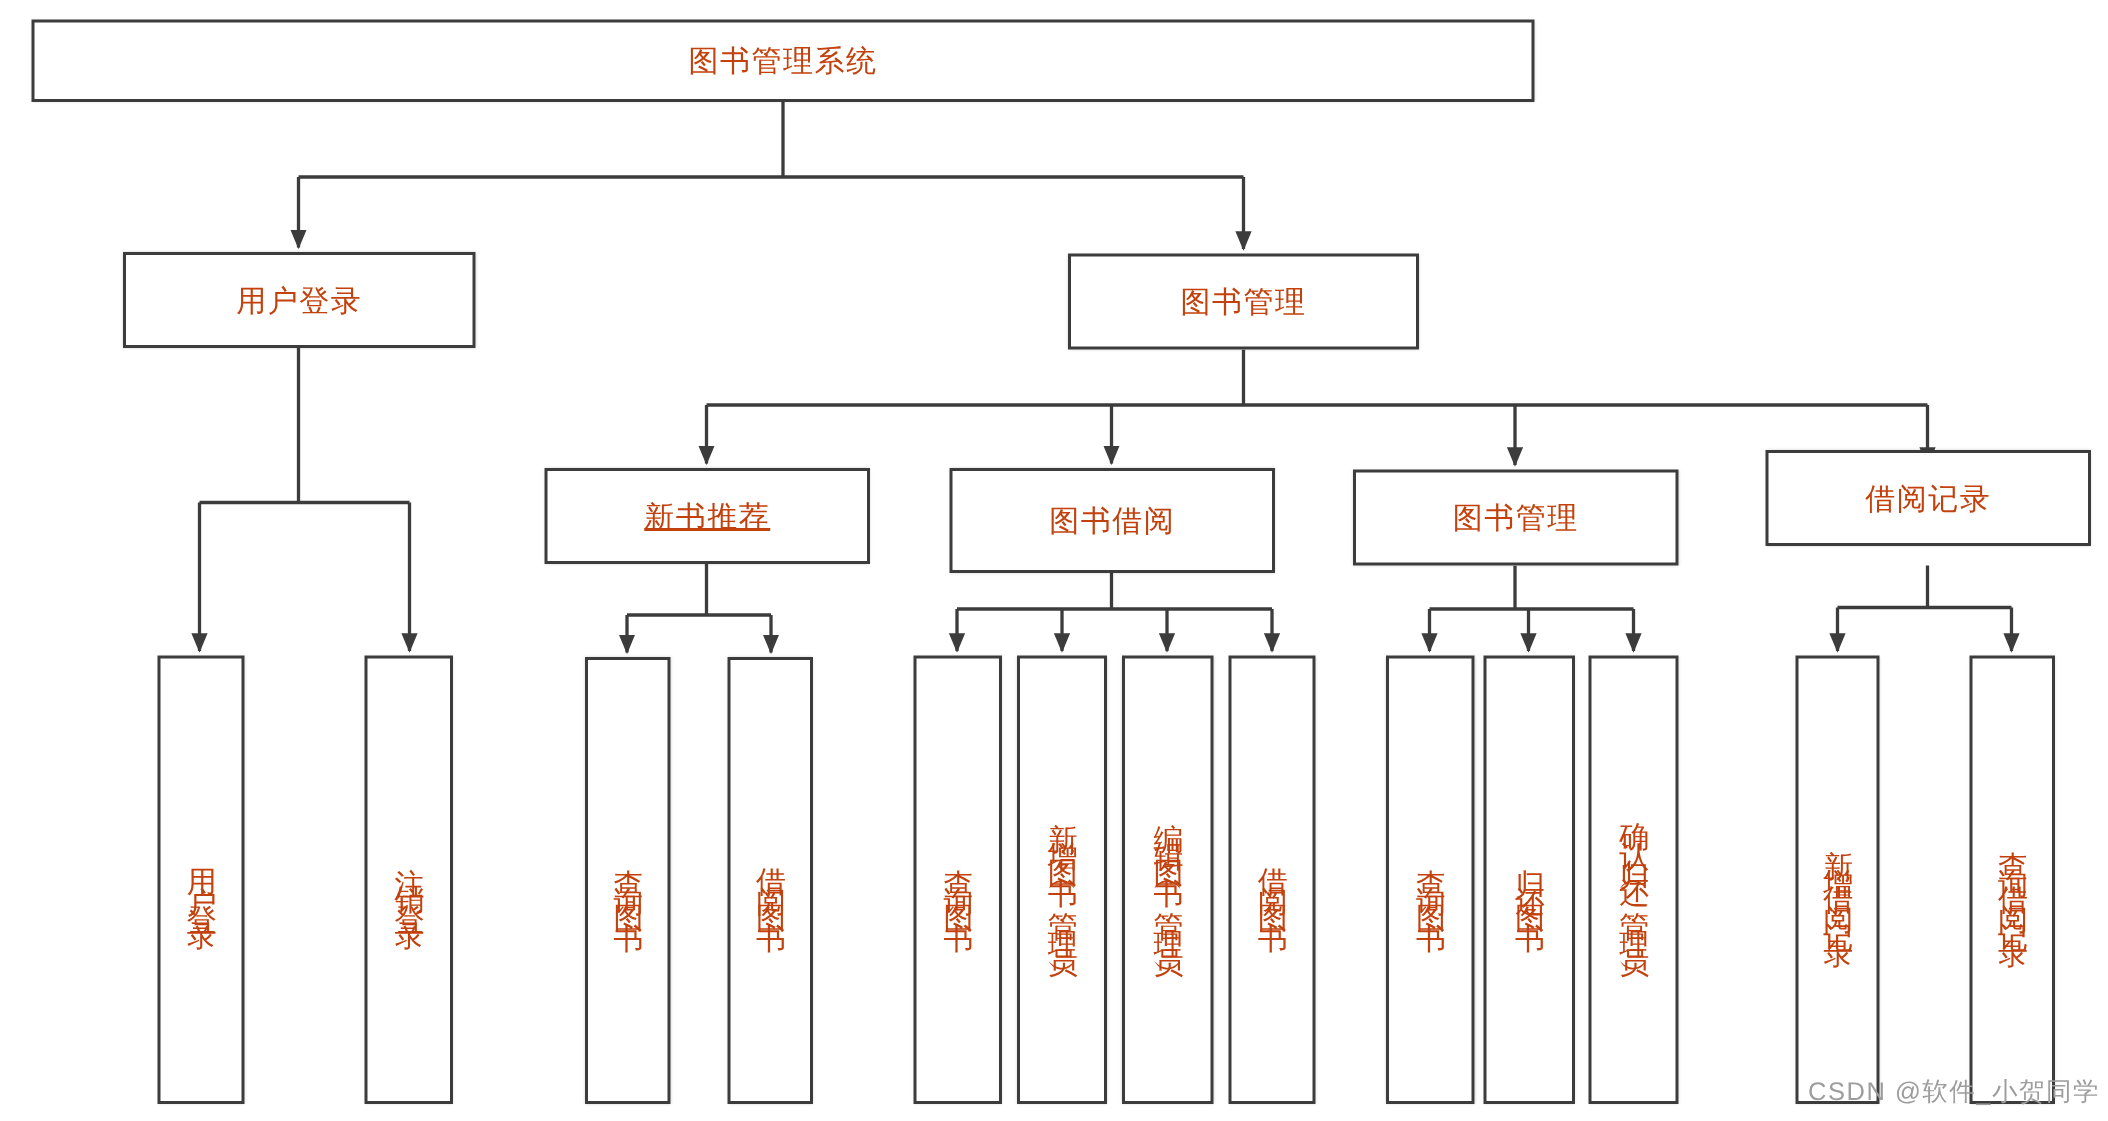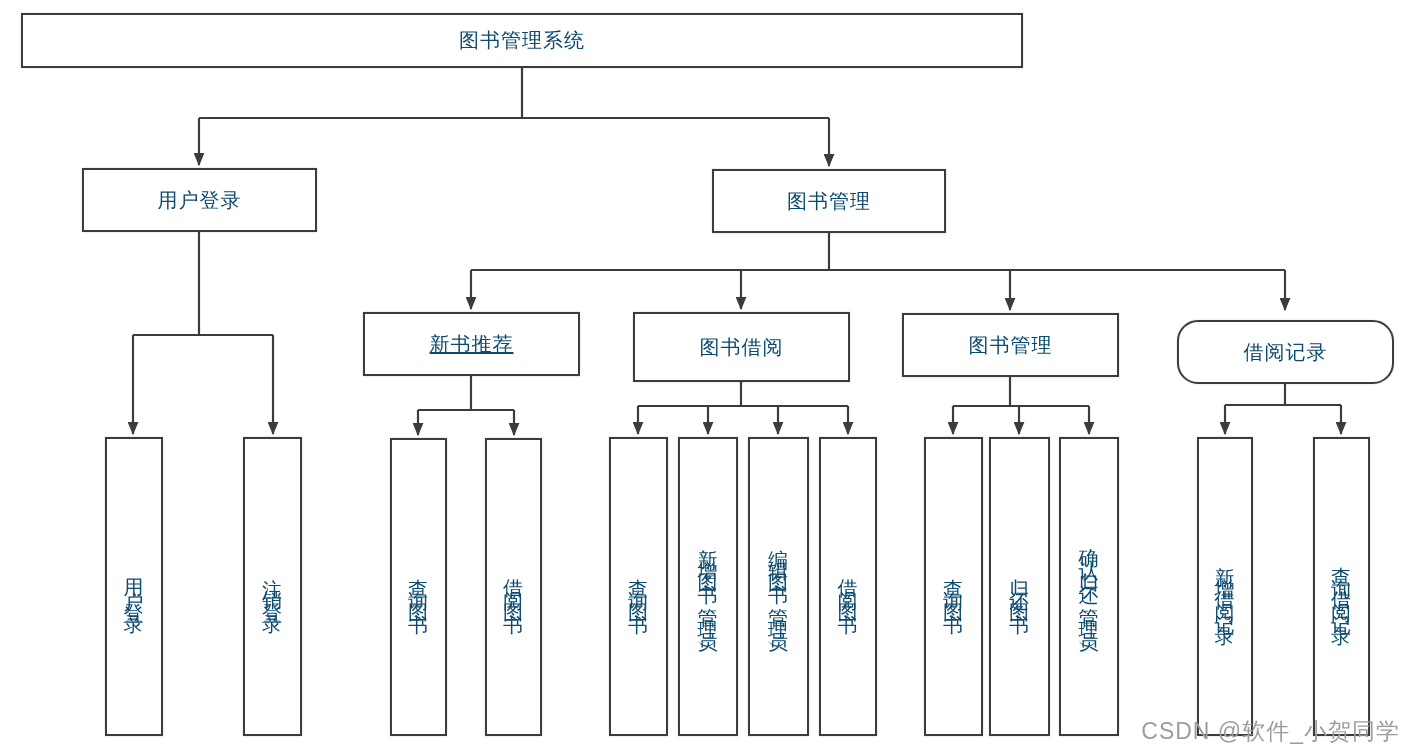--- a/index.html
+++ b/index.html
@@ -12,58 +12,58 @@
   }
   #connectors{position:absolute;left:0;top:0;width:1405px;height:747px;}
   .node{
     position:absolute;
     box-sizing:border-box;
     background:#ffffff;
     border:2px solid #3c3c3c;
     display:flex;
     align-items:center;
     justify-content:center;
-    color:#0c4a6e;
+    color:#c2410c;
     font-size:20px;
     letter-spacing:1px;
     box-shadow:0 0 2px rgba(0,0,0,0.18);
   }
   .vnode .vtext{
     writing-mode:vertical-rl;
     text-orientation:mixed;
     letter-spacing:12px;
     font-size:20px;
     line-height:1;
     white-space:nowrap;
   }
   
   .n-root{left:21px;top:13px;width:1002px;height:55px;}
   .n-user-login{left:82px;top:168px;width:235px;height:64px;}
   .n-book-mgmt{left:712px;top:169px;width:234px;height:64px;}
   .n-new-book{left:363px;top:312px;width:217px;height:64px;text-decoration:underline;}
   .n-book-borrow{left:633px;top:312px;width:217px;height:70px;}
   .n-current-borrow{left:902px;top:313px;width:217px;height:64px;}
-  .n-borrow-records{left:1177px;top:320px;width:217px;height:64px;border-radius:21px;}
+  .n-borrow-records{left:1177px;top:300px;width:217px;height:64px;}
   .l1{left:105px;top:437px;width:58px;height:299px;}
   .l2{left:243px;top:437px;width:59px;height:299px;}
   .l3{left:390px;top:438px;width:57px;height:298px;}
   .l4{left:485px;top:438px;width:57px;height:298px;}
   .l5{left:609px;top:437px;width:59px;height:299px;}
   .l6{left:678px;top:437px;width:60px;height:299px;}
   .l7{left:748px;top:437px;width:61px;height:299px;}
   .l8{left:819px;top:437px;width:58px;height:299px;}
   .l9{left:924px;top:437px;width:59px;height:299px;}
   .l10{left:989px;top:437px;width:61px;height:299px;}
   .l11{left:1059px;top:437px;width:60px;height:299px;}
   .l12{left:1197px;top:437px;width:56px;height:299px;}
   .l13{left:1313px;top:437px;width:57px;height:299px;}
   #watermark{
     position:absolute;
     right:5px;top:716px;
-    font-size:23px;
+    font-size:17px;
     color:#9d9d9d;
     letter-spacing:1px;
     white-space:nowrap;
   }
 </style>
 </head>
 <body>
 
 <div id="stage">
 

